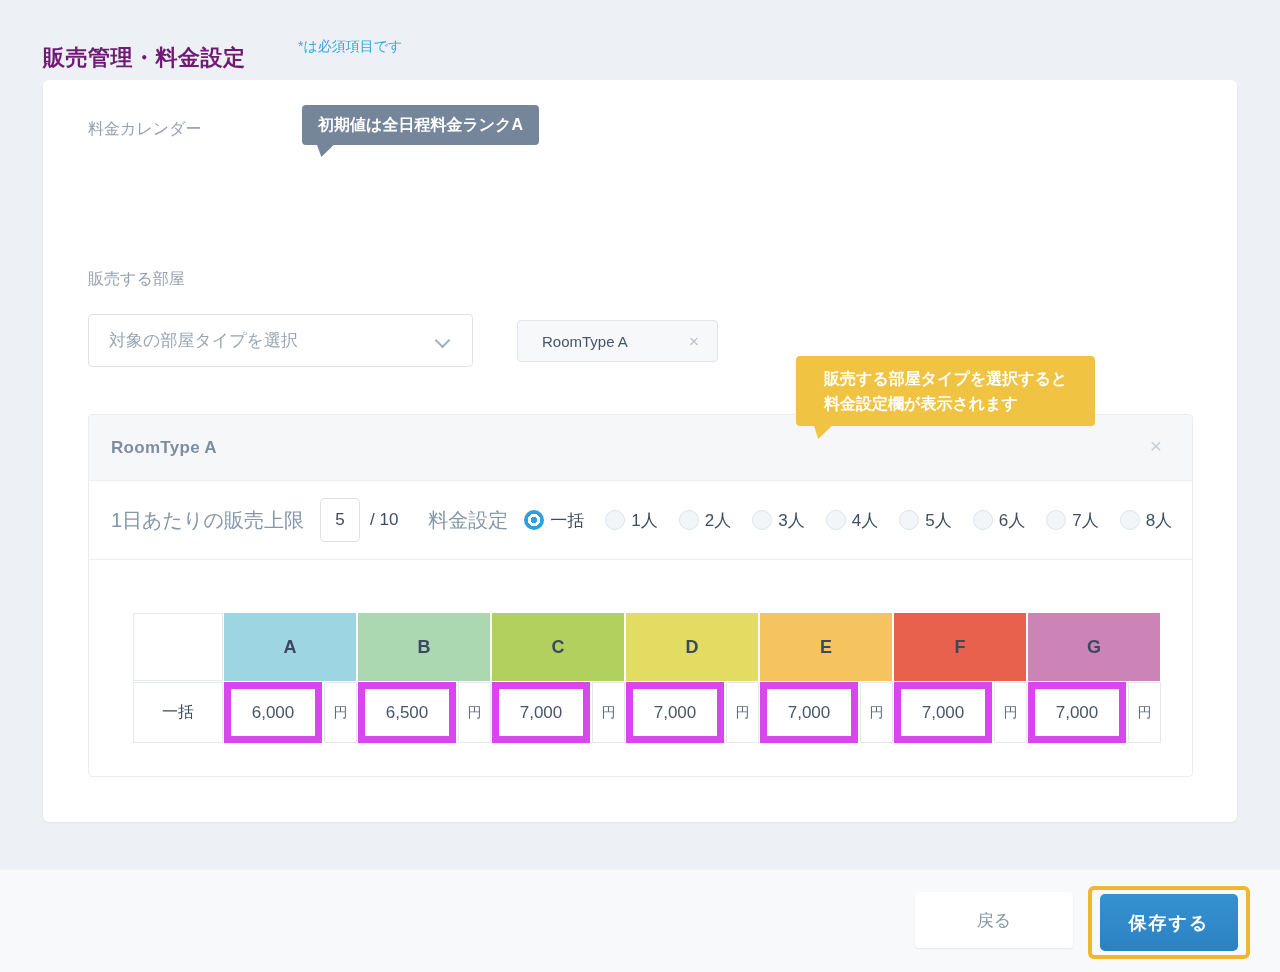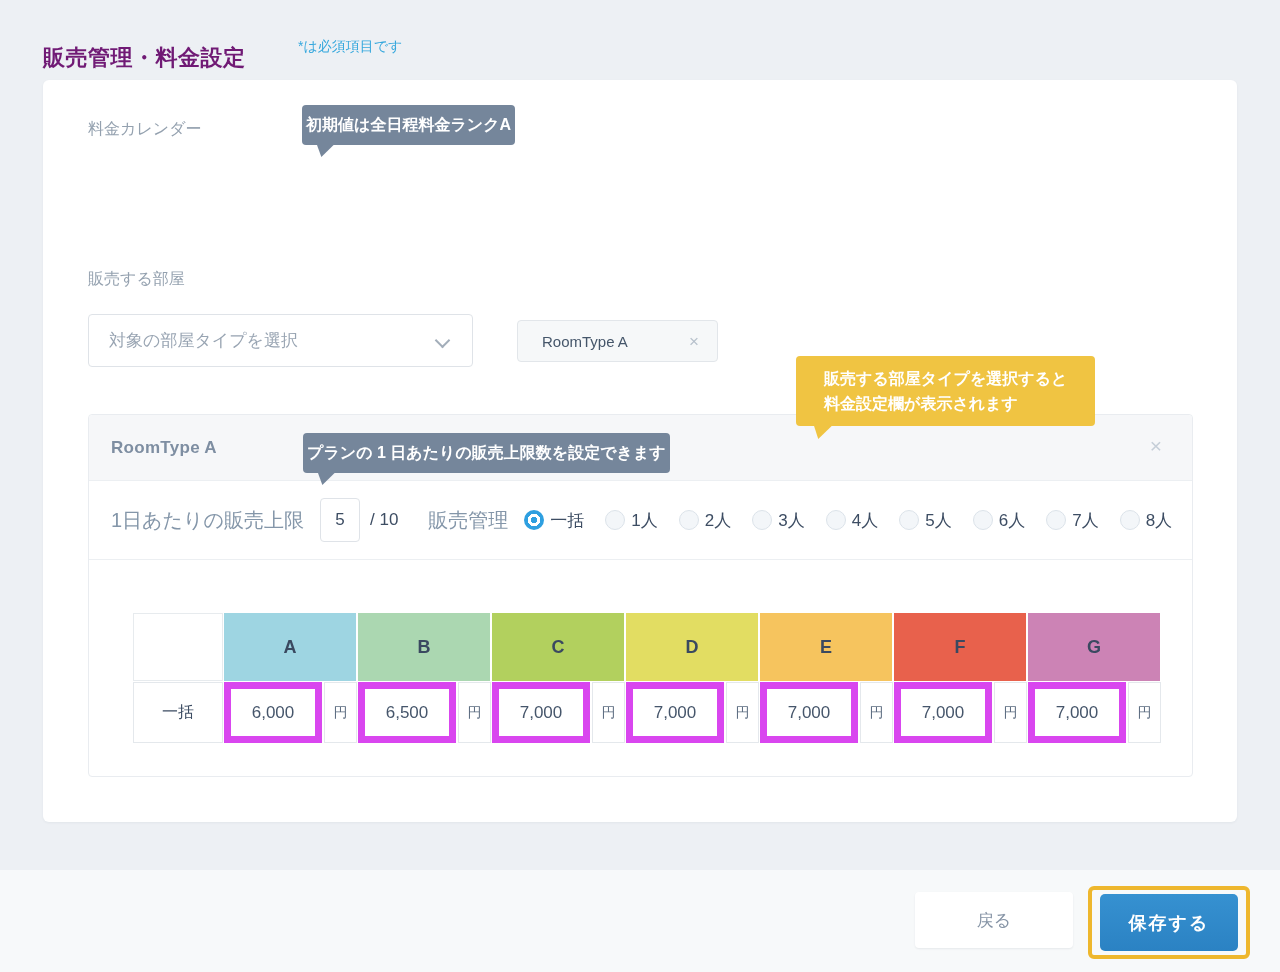--- a/index.html
+++ b/index.html
@@ -17,21 +17,21 @@
   .lbl-cal{left:45px;top:39px;text-align:right;}
   .lbl-rooms{left:45px;top:189px;}
 
   .select{position:absolute;width:385px;height:53px;background:#fff;border:1px solid #dfe3e8;border-radius:4px;
           display:flex;align-items:center;padding:0 44px 0 20px;box-sizing:border-box;font-size:17px;color:#4a5a6e;cursor:pointer;}
   .sel-cal{left:45px;top:84px;}
   .sel-room{left:45px;top:234px;color:#98a4b2;}
   .chev{position:absolute;right:24px;top:20px;width:9px;height:9px;
         border-right:2px solid #a3aeba;border-bottom:2px solid #a3aeba;transform:rotate(45deg);}
 
-  .tip{position:absolute;height:40px;line-height:40px;padding:0 4px;background:#75869b;border-radius:4px;
+  .tip{position:absolute;height:40px;line-height:40px;padding:0 16px;background:#75869b;border-radius:4px;
        color:#fff;font-weight:bold;font-size:16px;white-space:nowrap;z-index:5;}
   .tip .arr{position:absolute;bottom:-12px;left:13px;width:0;height:0;border-left:8px solid transparent;
             border-right:10px solid transparent;border-top:13px solid #75869b;transform:skewX(-14deg);}
   .tip-cal{left:259px;top:25px;}
   .tip-limit{left:214px;top:18px;}
 
   .tip-yellow{position:absolute;left:753px;top:276px;padding:10px 28px;background:#f0c442;border-radius:4px;
               color:#fff;font-weight:bold;font-size:16px;line-height:25px;white-space:nowrap;z-index:6;}
   .tip-yellow .arr{position:absolute;bottom:-13px;left:16px;width:0;height:0;border-left:8px solid transparent;
                    border-right:11px solid transparent;border-top:14px solid #f0c442;transform:skewX(-14deg);}
@@ -120,30 +120,26 @@
       <div>料金設定欄が表示されます</div>
       <span class="arr"></span>
     </div>
 
     <div class="panel">
       <div class="panel-header">
         <span class="panel-title">RoomType A</span>
       </div>
       <span class="panel-close">×</span>
 
-      <div class="tip tip-limit">
-        <span>プランの 1 日あたりの販売上限数を設定できます</span>
-        <span class="arr"></span>
-      </div>
 
       <div class="controls">
         <span class="ctl-label">1日あたりの販売上限</span>
         <input class="limit-input" value="5" style="">
         <span class="limit-max">/ 10</span>
-        <span class="ctl-label price-label">販売管理</span>
+        <span class="ctl-label price-label">料金設定</span>
         <div class="radio-group">
             <span class="radio-item">
               <span class="radio-circle selected"></span>
               <span class="radio-label">一括</span>
             </span>
             <span class="radio-item">
               <span class="radio-circle"></span>
               <span class="radio-label">1人</span>
             </span>
             <span class="radio-item">

